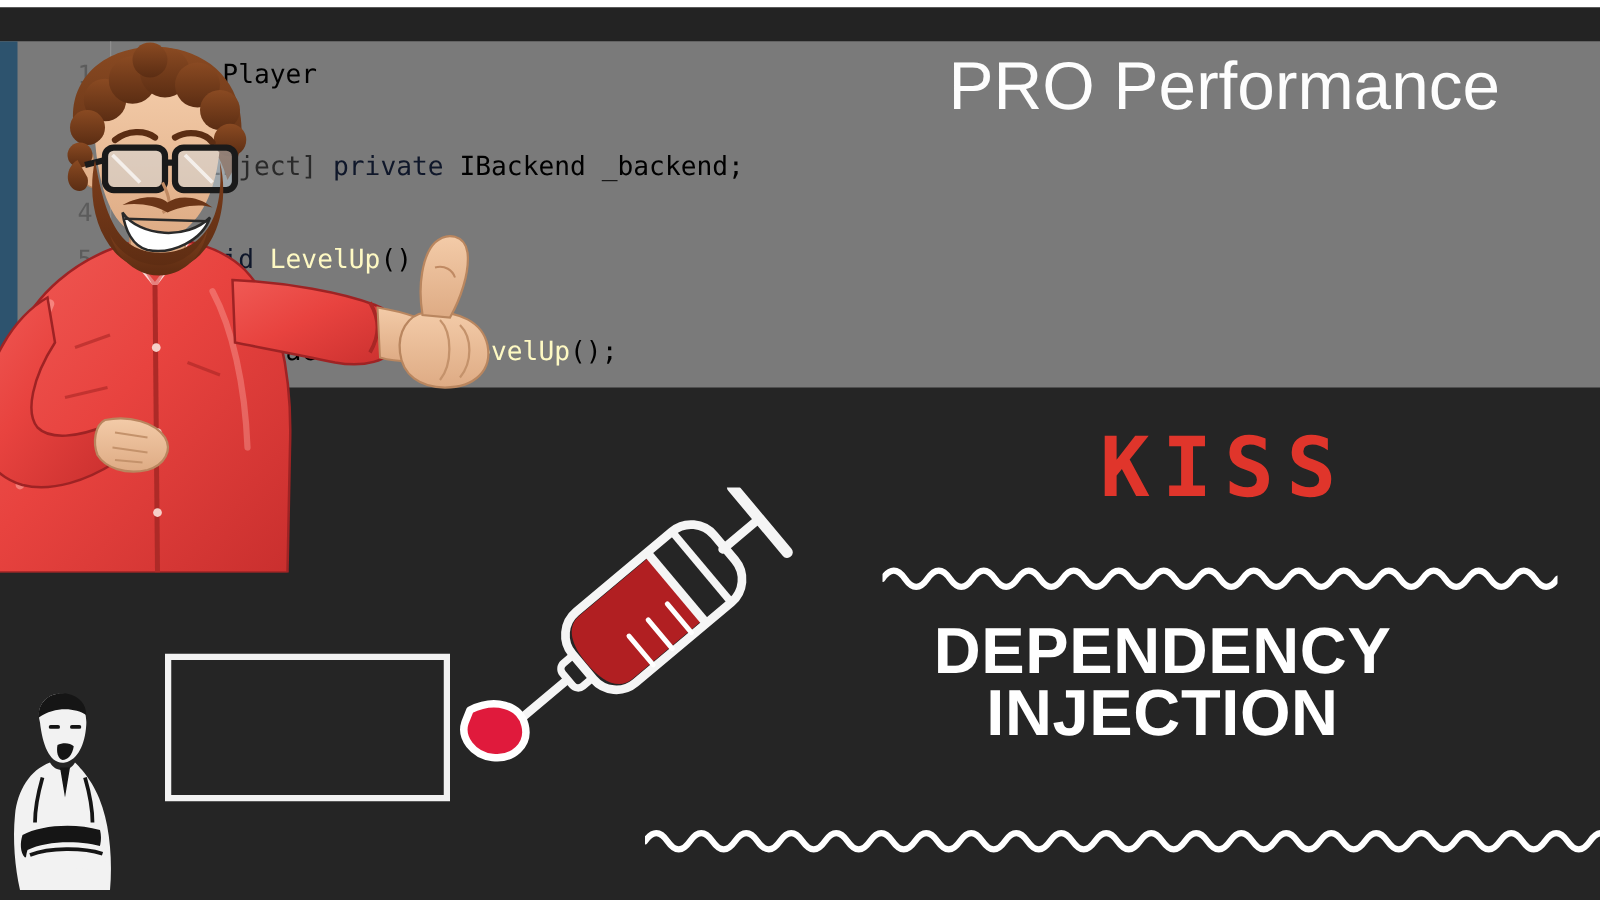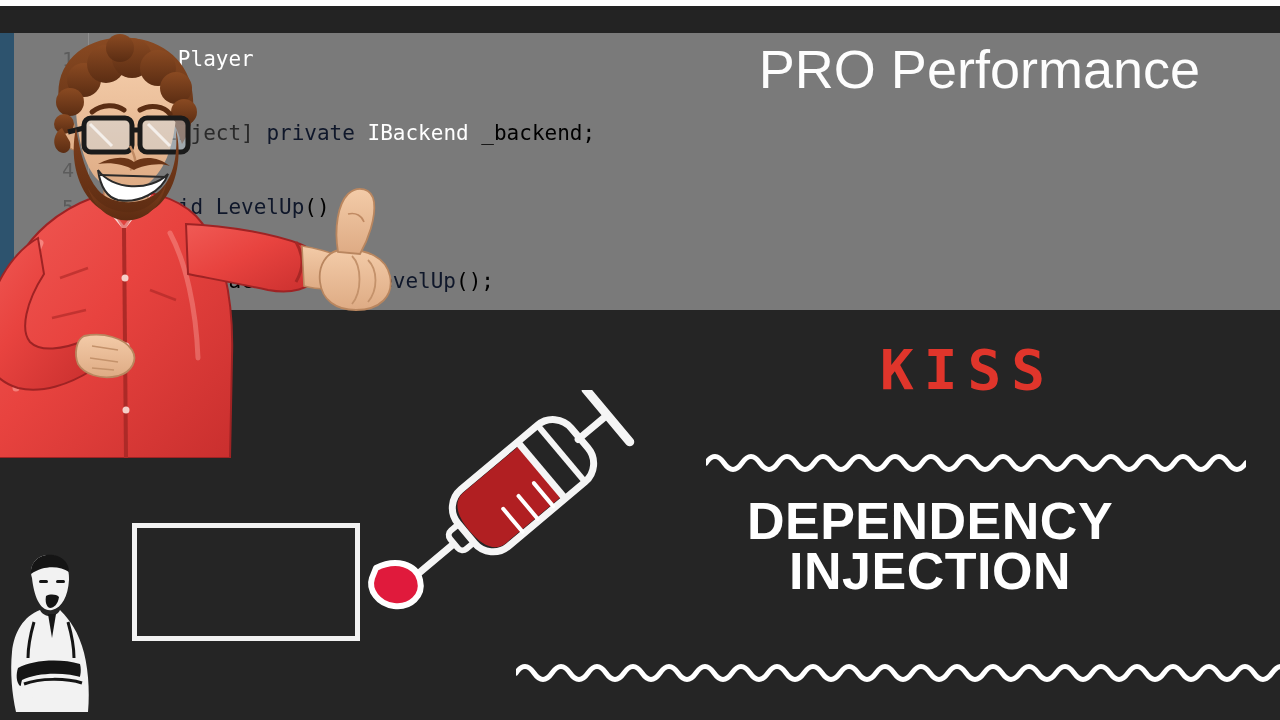--- a/index.html
+++ b/index.html
@@ -72,22 +72,22 @@
     text-align: right;
     color: #5c5c5c;
     font-size: 20px;
     padding-right: 0;
   }
   .code-text {
     padding-left: 28px;
     color: #2e2e2e;
   }
   .tok-kw   { color: #0f172a; }
-  .tok-type { color: #ffffff; text-align: right; }
-  .tok-fn   { color: #0f172a; margin-top: 24px; }
+  .tok-type { color: #000000; text-align: right; }
+  .tok-fn   { color: #fef9c3; margin-top: 24px; }
   .tok-plain{ color: #000000; }
   .tok-attr { color: #2a2a2a; }
 
   
   .pro-perf {
     position: absolute;
     right: 80px;
     top: 38px;
     font-family: "Liberation Sans", sans-serif;
     font-size: 54px;
@@ -106,21 +106,21 @@
     width: 420px;
     height: 430px;
   }
 
   
   .kiss {
     position: absolute;
     left: 880px;
     top: 342px;
     font-family: "DejaVu Sans Mono", monospace;
-    font-size: 56px;
+    font-size: 66px;
     font-weight: bold;
     color: #e0352b;
     letter-spacing: 10px;
     line-height: 1;
     white-space: nowrap;
   }
 
   
   .wave {
     position: absolute;

